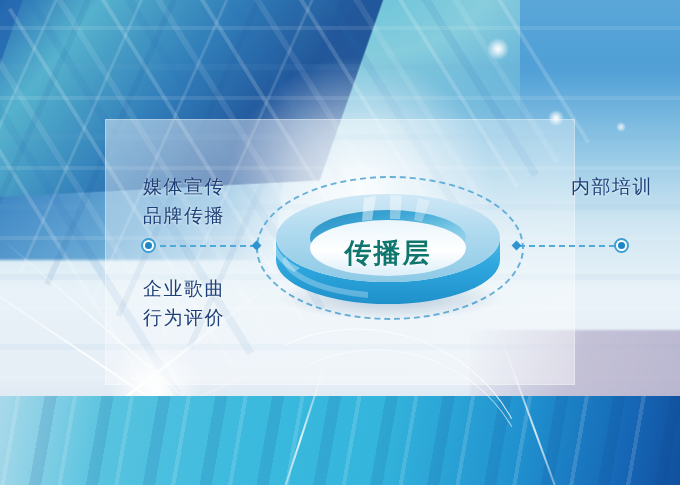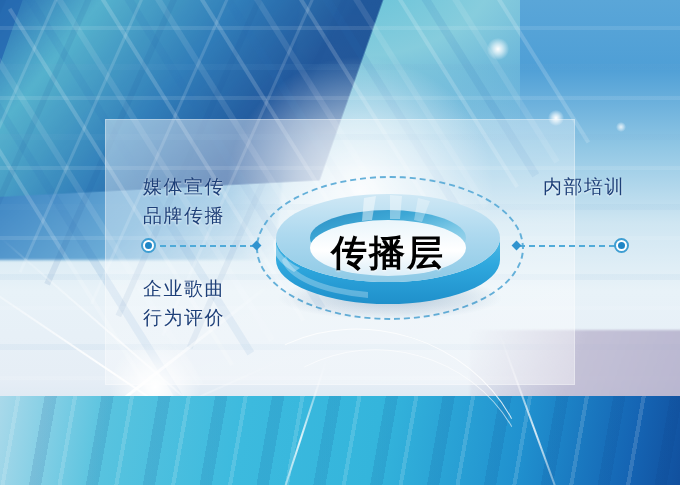--- a/index.html
+++ b/index.html
@@ -161,21 +161,21 @@
     color:#1d3f78;
     font-size:19px;
     line-height:29px;
     letter-spacing:1.5px;
     font-weight:400;
     white-space:nowrap;
     text-shadow:0 1px 2px rgba(255,255,255,.85);
   }
   .txt .line{display:block;}
   .txt-left{text-align:center;}
-  .txt-right{text-align:center;}
+  .txt-right{text-align:center;margin-left:28px;}
 
   #txt-tl{left:143px;top:172px;}
   #txt-bl{left:143px;top:274px;}
   #txt-tr{left:543px;top:172px;}
   #txt-br{left:543px;top:267px;}
 
   
   .dashline{
     position:absolute;height:0;
     border-top:2px dashed #4aa8d8;
@@ -212,21 +212,21 @@
     opacity:.9;
   }
 
   
   .ring-wrap{position:absolute;left:272px;top:186px;width:232px;height:128px;}
   .ring-wrap svg{display:block;overflow:visible;}
 
   .ring-label{
     position:absolute;left:0;top:0;width:232px;height:128px;
     display:flex;align-items:center;justify-content:center;
-    font-size:36px;letter-spacing:2px;color:#000000;
+    font-size:27px;letter-spacing:2px;color:#0f766e;
     font-weight:700;
     text-shadow:0 1px 2px rgba(255,255,255,.9);
     padding-top:6px;box-sizing:border-box;
     pointer-events:none;
   }
 </style>
 </head>
 <body>
 
 <div id="stage">

